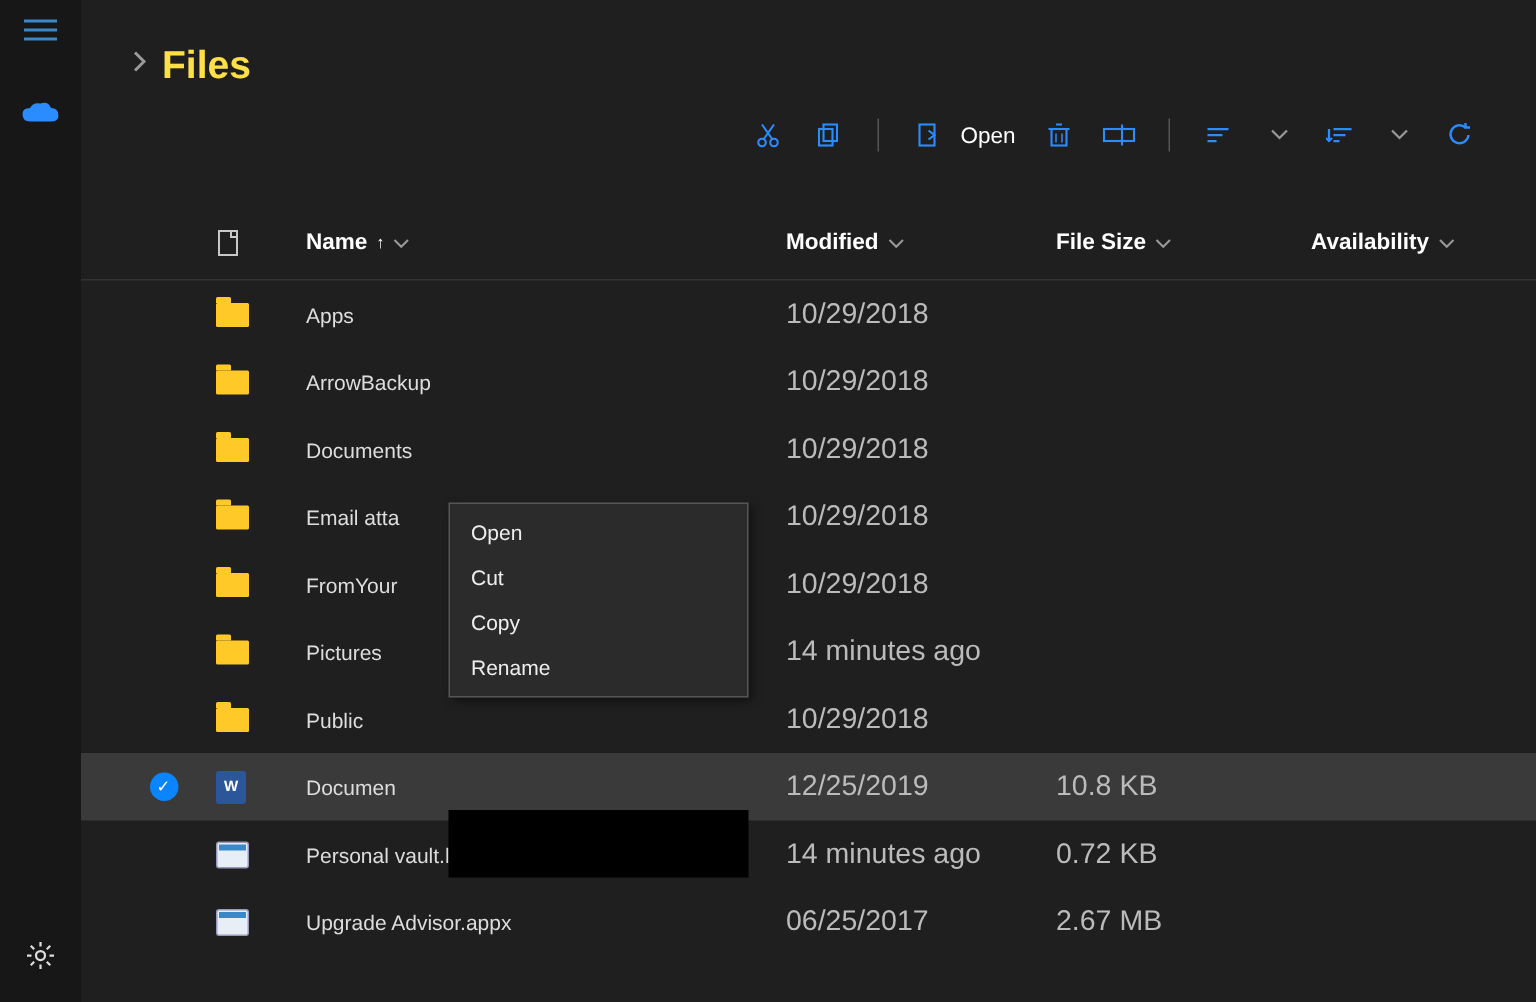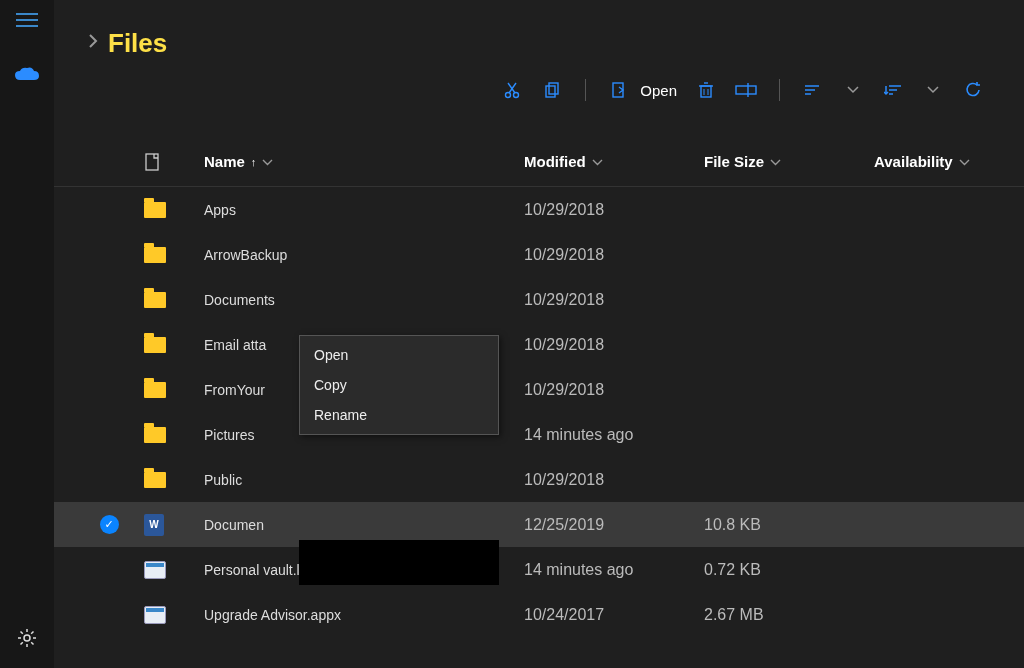--- a/index.html
+++ b/index.html
@@ -69,21 +69,21 @@
 .header-row {
   border-bottom:1px solid #333;
   color:#fff;
   font-weight:600;
   height:50px;
 }
 .header-row .hcol { display:flex; align-items:center; gap:6px; font-size:15px; }
 .header-row .chev-d { color:#888; font-size:12px; }
 .file-row { font-size:14px; color:#ddd; }
 .file-row.selected { background:#3a3a3a; }
-.file-row .modcell, .file-row .sizecell { color:#bbb; font-size:16px; }
+.file-row .modcell, .file-row .sizecell { color:#bbb; font-size:19px; }
 .check-circle {
   width:19px; height:19px; border-radius:50%;
   background:#0a84ff; display:flex; align-items:center; justify-content:center;
   color:#fff; font-size:11px;
 }
 .folder-icon {
   width:22px; height:16px; background:#ffc928;
   border-radius:1px;
   position:relative;
 }
@@ -391,26 +391,27 @@
           <div class="modcell">14 minutes ago</div>
           <div class="sizecell">0.72 KB</div>
           <div></div>
         </div>
         <div class="file-row">
           <div></div>
           <div>
             <div class="appx-icon"></div>
           </div>
           <div>Upgrade Advisor.appx</div>
-          <div class="modcell">10/24/2017</div>
+          <div class="modcell">06/25/2017</div>
           <div class="sizecell">2.67 MB</div>
           <div></div>
         </div>
       </div>
   </div>
 
   <div class="context-menu" id="ctx">
       <div class="item">Open</div>
+      <div class="item">Cut</div>
       <div class="item">Copy</div>
       <div class="item">Rename</div>
     </div>
   <div class="context-black"></div>
 </div>
 
 </body></html>

